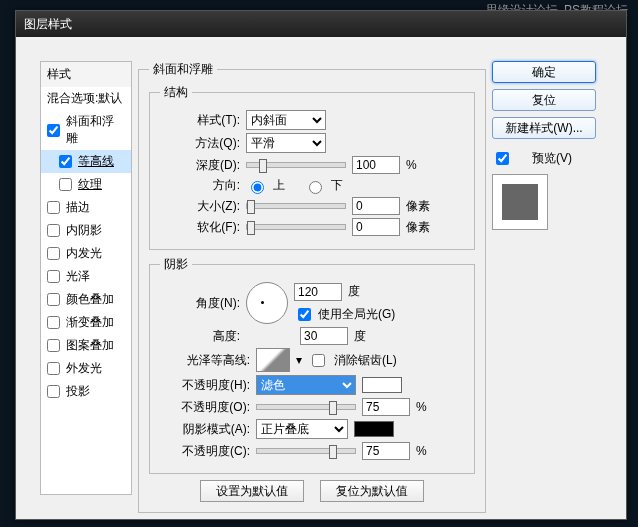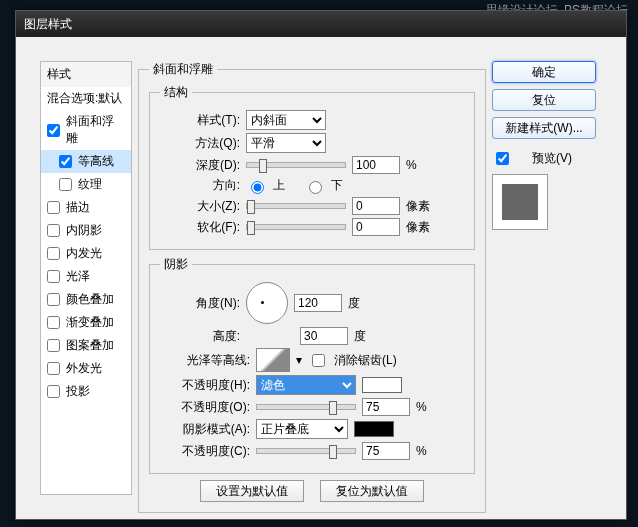--- a/index.html
+++ b/index.html
@@ -4,21 +4,21 @@
 <style>
   * { box-sizing: border-box; font-family: "Microsoft YaHei", SimSun, Arial, sans-serif; font-size: 12px; }
   body { margin: 0; background: #0a1520; width: 638px; height: 527px; overflow: hidden; }
   .window { position: absolute; left: 15px; top: 10px; width: 612px; height: 510px; background: #f0f0f0; border: 1px solid #555; box-shadow: 0 0 8px rgba(0,0,0,.5); }
   .titlebar { height: 26px; background: linear-gradient(#3a3a3a,#1e1e1e); color: #fff; padding: 5px 8px; font-size: 12px; }
   .body { display: flex; padding: 24px; gap: 6px; height: calc(100% - 26px); }
   .sidebar { width: 92px; border: 1px solid #bbb; background: #fff; }
   .sidebar .hdr { padding: 4px 6px; background: #f4f4f4; }
   .sidebar .row { padding: 3px 6px; display: flex; align-items: center; gap: 4px; cursor: pointer; }
   .sidebar .row.sel { background: #cde6ff; }
-  .sidebar .row.sub { padding-left: 18px; }
+  .sidebar .row.sub { padding-left: 18px; text-decoration: underline; }
   .sidebar input[type=checkbox] { margin: 0 2px 0 0; }
   .main { flex: 1; }
   fieldset { border: 1px solid #bbb; margin: 0 0 6px 0; padding: 6px 10px 10px 10px; }
   legend { padding: 0 4px; }
   .form-row { display: flex; align-items: center; margin: 3px 0; gap: 6px; }
   .form-row .lbl { width: 80px; text-align: right; }
   .form-row .lbl2 { width: 90px; text-align: right; }
   select { height: 20px; border: 1px solid #888; background: #fff; }
   input[type=text].num { width: 48px; height: 18px; border: 1px solid #888; text-align: left; padding: 0 3px; }
   .slider { flex: 0 0 100px; height: 6px; background: #ddd; border: 1px solid #aaa; position: relative; }
@@ -158,20 +158,24 @@
           <div class="form-row">
             <span class="lbl">角度(N):</span>
             <div class="angle-ctrl">
                 <div class="dot"></div>
               </div>
             <div style="display:flex;flex-direction:column;gap:4px">
               <div style="display:flex;align-items:center;gap:6px">
                 <input type="text" class="num" value="120" style="">
                 <span>度</span>
               </div>
+              <div style="display:flex;align-items:center;gap:4px">
+                <input type="checkbox" checked="" style="">
+                <span>使用全局光(G)</span>
+              </div>
             </div>
           </div>
           <div class="form-row">
             <span class="lbl">高度:</span>
             <span style="width:48px"></span>
             <input type="text" class="num" value="30" style="">
             <span>度</span>
           </div>
           <div class="form-row">
             <span class="lbl2">光泽等高线:</span>

